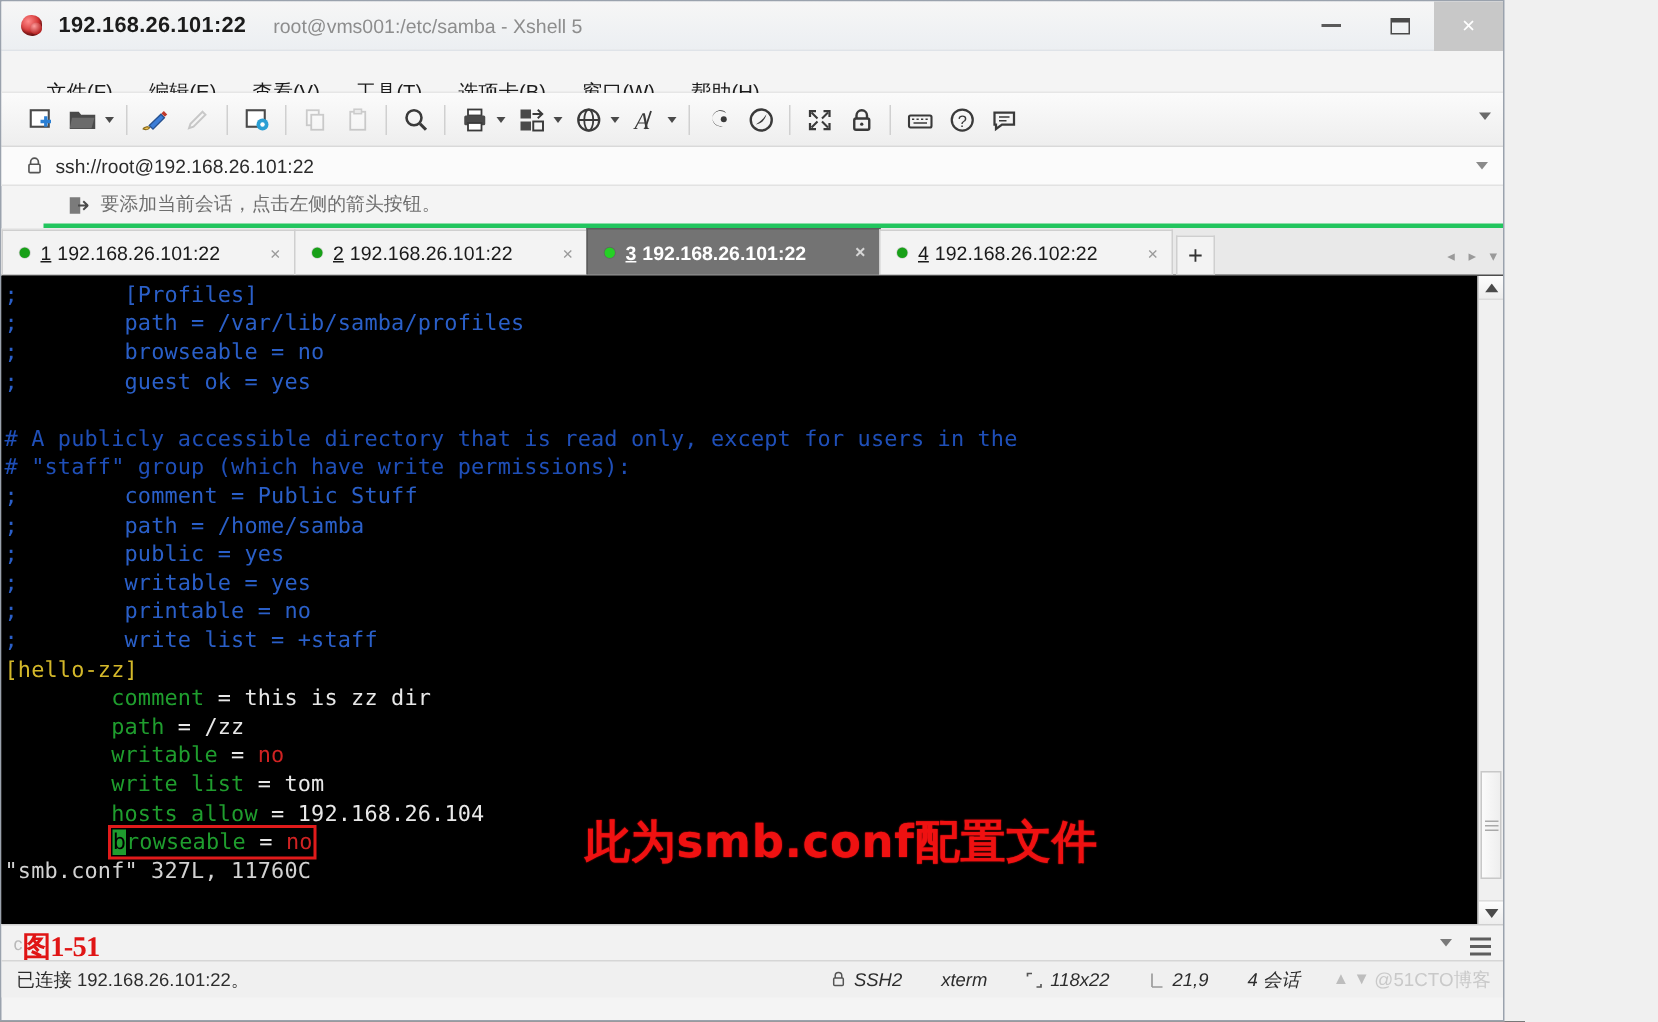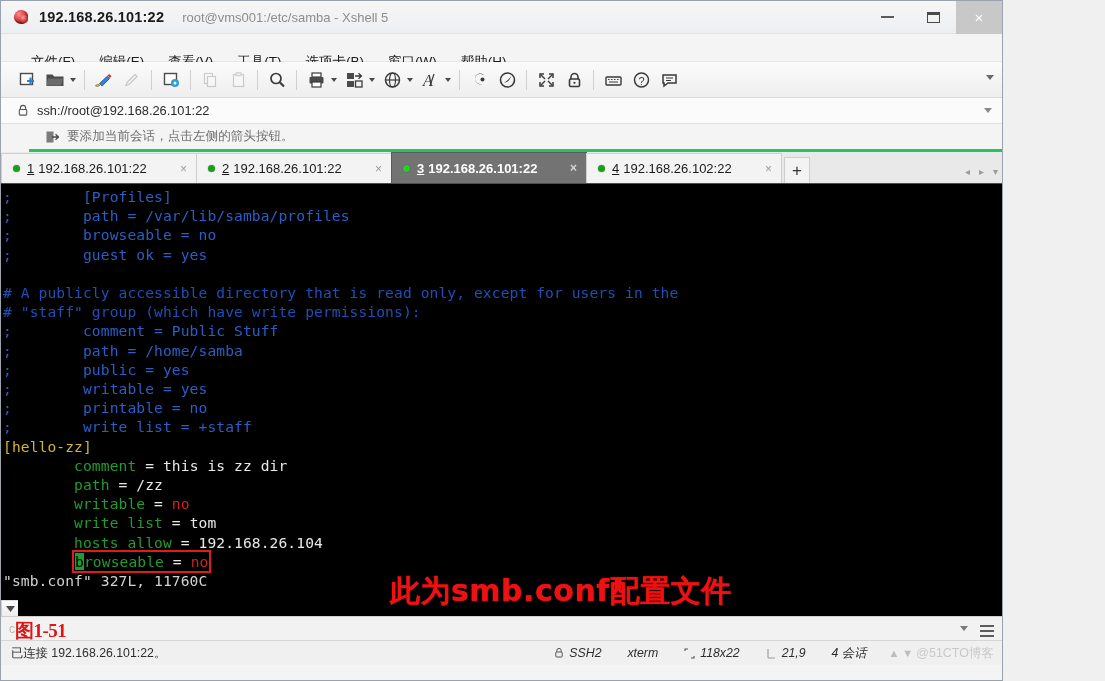--- a/index.html
+++ b/index.html
@@ -81,21 +81,21 @@
   .tlabel{ white-space:nowrap;}
   .tclose{ margin-left:auto;padding-left:14px;font-size:12px;color:#9b9b9b;}
   .tab.active .tclose{ color:#d6d6d6;}
   .tabplus{ width:26px;height:26px;display:flex;align-items:center;justify-content:center;
       background:#f3f3f3;border:1px solid #cfcfcf;border-bottom:none;font-size:17px;color:#333;
       margin-left:3px; line-height:1;}
   .tabnav{ position:absolute;right:4px;bottom:6px;display:flex;align-items:center;gap:9px;}
   .tabnav span{ font-size:10px;color:#9a9a9a;}
 
   
-  .termwrap{ position:relative; height:432px; background:#000; display:flex;flex-direction:column; }
+  .termwrap{ position:relative; height:432px; background:#000; display:flex; }
   .term{ flex:1; background:#000; padding:3px 0 0 2px; overflow:hidden; position:relative;}
   .line{ font-family:"DejaVu Sans Mono","Liberation Mono",monospace;
          font-size:14.6px; line-height:19.2px; white-space:pre; letter-spacing:.1px;}
   .c-cmt { color:#2a5fc8; }          
   .c-hash{ color:#1f4fb8; }
   .c-grey{ color:#d2d2d2; }
   .c-sect{ color:#d4b82a; }          
   .c-key { color:#1f9d2e; }          
   .c-val { color:#e8e8e8; }          
   .c-red { color:#cf2222; }
@@ -107,21 +107,21 @@
             position:relative; }
   .vs-arrow{ height:16px;display:flex;align-items:center;justify-content:center;
              background:linear-gradient(#fdfdfd,#ededed); border-bottom:1px solid #dcdcdc;}
   .vs-arrow.bot{ position:absolute;bottom:0;left:0;right:0;border-bottom:none;border-top:1px solid #dcdcdc;}
   .vs-thumb{ position:absolute;left:1px;right:1px;top:330px;height:72px;
       background:linear-gradient(90deg,#fbfbfb,#eeeeee);border:1px solid #c8c8c8;
       display:flex;align-items:center;justify-content:center;}
   .vs-grip i{ display:block;width:9px;height:1px;background:#a9a9a9;margin:2px 0;}
 
   
-  .ann-title{ position:absolute; left:389px; top:387px; font-size:30px; font-weight:bold;
+  .ann-title{ position:absolute; left:389px; top:357px; font-size:30px; font-weight:bold;
       color:#ef1111; font-family:"DejaVu Sans","Liberation Sans",sans-serif;
       letter-spacing:.5px; text-shadow:0 0 1px #ef1111;}
 
   
   .cmdbar{ height:24px; background:#f2f2f2; border-top:1px solid #cfcfcf;
            display:flex; align-items:center; padding-left:8px; position:relative;}
   .cmd-faint{ font-size:12px;color:#b9b9b9; }
   .caption{ position:absolute;left:14px;top:1px; font-size:19px;font-weight:bold;color:#e01515;
             font-family:Liberation Serif, serif; letter-spacing:-.5px;}
   .cmd-caret{ position:absolute;right:34px;top:9px;width:0;height:0;

